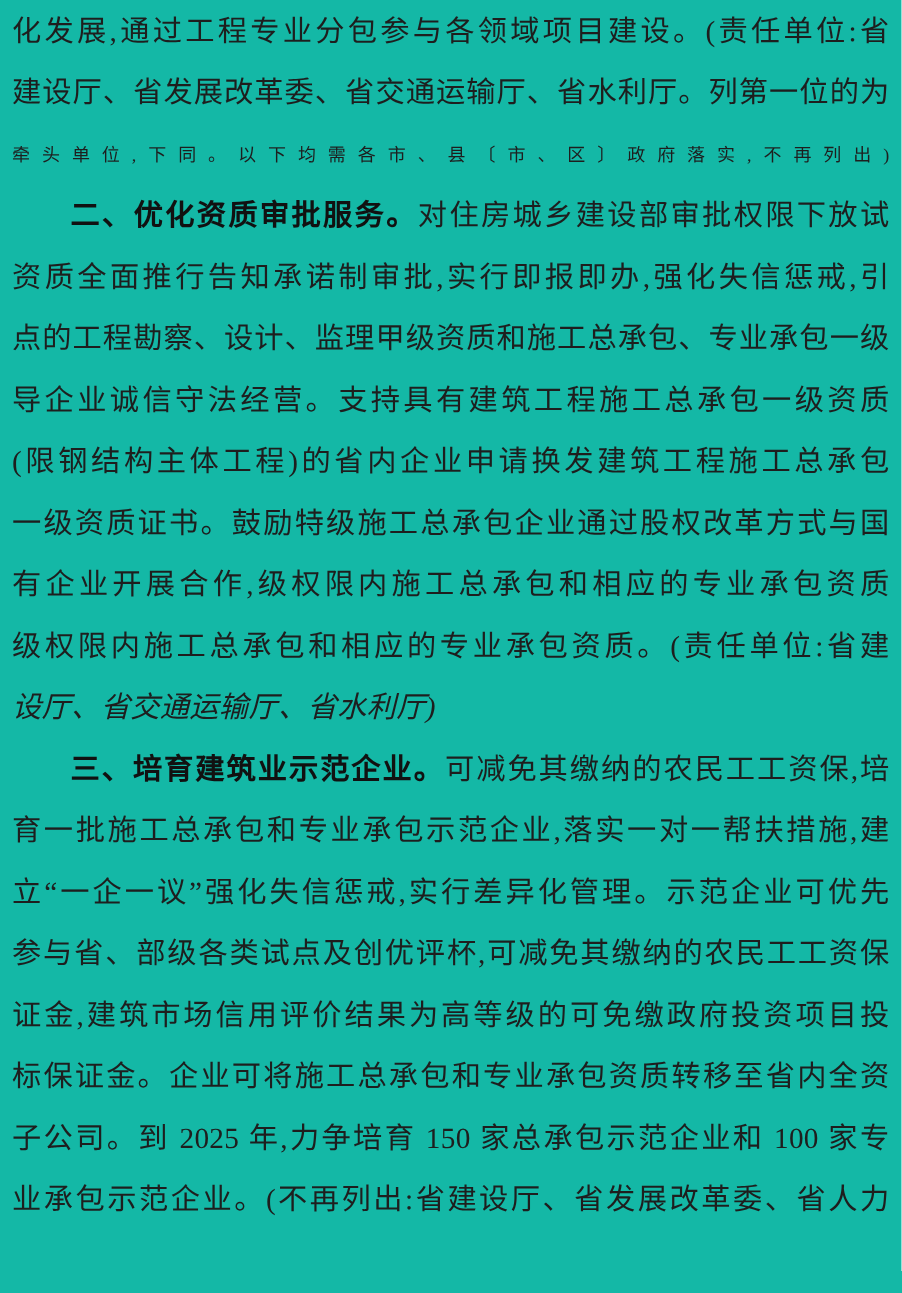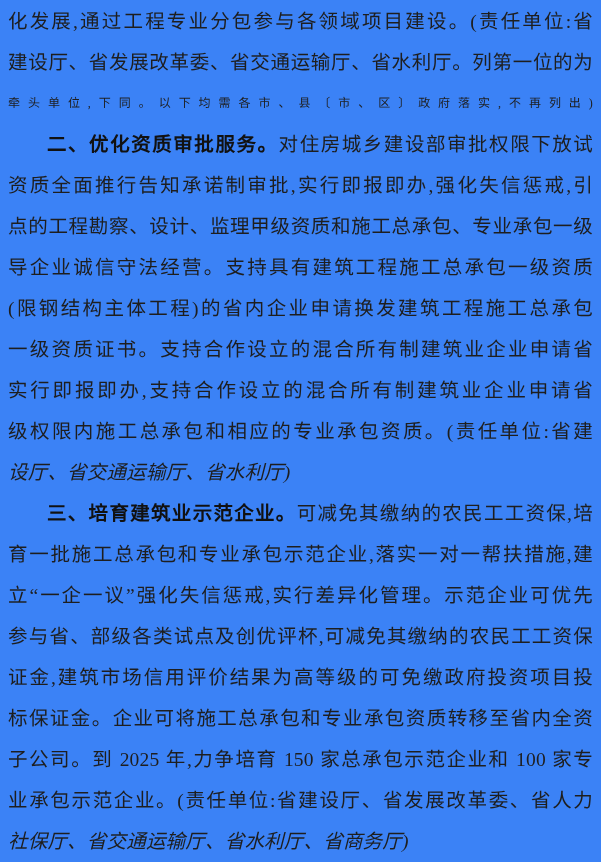--- a/index.html
+++ b/index.html
@@ -5,21 +5,21 @@
   html, body {
     margin: 0;
     padding: 0;
     background: #ffffff;
   }
   .page {
     position: relative;
     width: 601px;
     height: 862px;
     box-sizing: border-box;
-    background: #3b82f6;
+    background: #14b8a6;
     padding: 1px 8px 0 8px;
     overflow: hidden;
     font-family: "Liberation Serif", "DejaVu Serif", serif;
     color: #1e1e1e;
   }
   .line {
     height: 41px;
     line-height: 41px;
     font-size: 19.5px;
     text-align: justify;
@@ -50,26 +50,25 @@
 
 <div class="page">
   <div class="line"><span>化发展,通过工程专业分包参与各领域项目建设。(责任单位:省</span></div>
   <div class="line"><span>建设厅、省发展改革委、省交通运输厅、省水利厅。列第一位的为</span></div>
   <div class="line tight"><span>牵头单位,下同。以下均需各市、县〔市、区〕政府落实,不再列出)</span></div>
   <div class="line indent"><span class="head">二、优化资质审批服务。</span><span>对住房城乡建设部审批权限下放试</span></div>
   <div class="line"><span>资质全面推行告知承诺制审批,实行即报即办,强化失信惩戒,引</span></div>
   <div class="line"><span>点的工程勘察、设计、监理甲级资质和施工总承包、专业承包一级</span></div>
   <div class="line"><span>导企业诚信守法经营。支持具有建筑工程施工总承包一级资质</span></div>
   <div class="line"><span>(限钢结构主体工程)的省内企业申请换发建筑工程施工总承包</span></div>
-  <div class="line"><span>一级资质证书。支持合作设立的混合所有制建筑业企业申请省</span></div>
-  <div class="line"><span>实行即报即办,支持合作设立的混合所有制建筑业企业申请省</span></div>
+  <div class="line"><span>一级资质证书。鼓励特级施工总承包企业通过股权改革方式与国</span></div>
+  <div class="line"><span>有企业开展合作,级权限内施工总承包和相应的专业承包资质</span></div>
   <div class="line"><span>级权限内施工总承包和相应的专业承包资质。(责任单位:省建</span></div>
   <div class="line short"><span>设厅、省交通运输厅、省水利厅)</span></div>
   <div class="line indent"><span class="head">三、培育建筑业示范企业。</span><span>可减免其缴纳的农民工工资保,培</span></div>
   <div class="line"><span>育一批施工总承包和专业承包示范企业,落实一对一帮扶措施,建</span></div>
   <div class="line"><span>立“一企一议”强化失信惩戒,实行差异化管理。示范企业可优先</span></div>
   <div class="line"><span>参与省、部级各类试点及创优评杯,可减免其缴纳的农民工工资保</span></div>
   <div class="line"><span>证金,建筑市场信用评价结果为高等级的可免缴政府投资项目投</span></div>
   <div class="line"><span>标保证金。企业可将施工总承包和专业承包资质转移至省内全资</span></div>
   <div class="line"><span>子公司。到 2025 年,力争培育 150 家总承包示范企业和 100 家专</span></div>
-  <div class="line"><span>业承包示范企业。(责任单位:省建设厅、省发展改革委、省人力</span></div>
-  <div class="line short"><span>社保厅、省交通运输厅、省水利厅、省商务厅)</span></div>
+  <div class="line"><span>业承包示范企业。(不再列出:省建设厅、省发展改革委、省人力</span></div>
 </div>
 
 </body></html>

